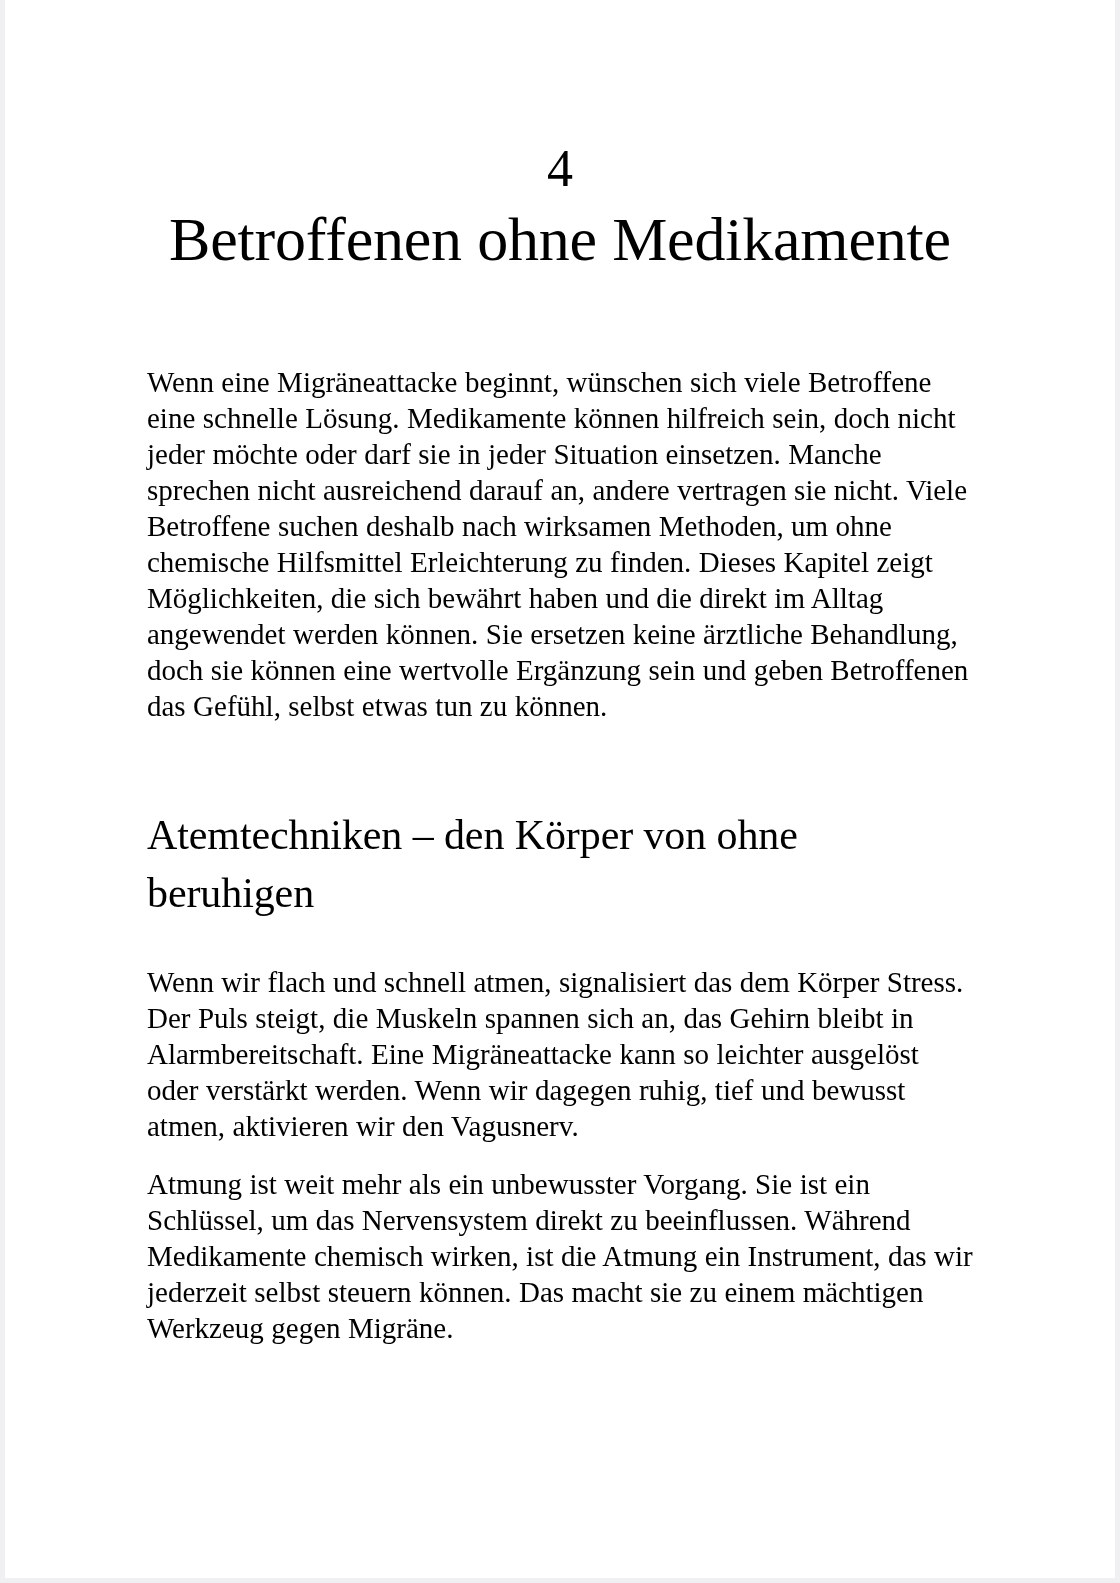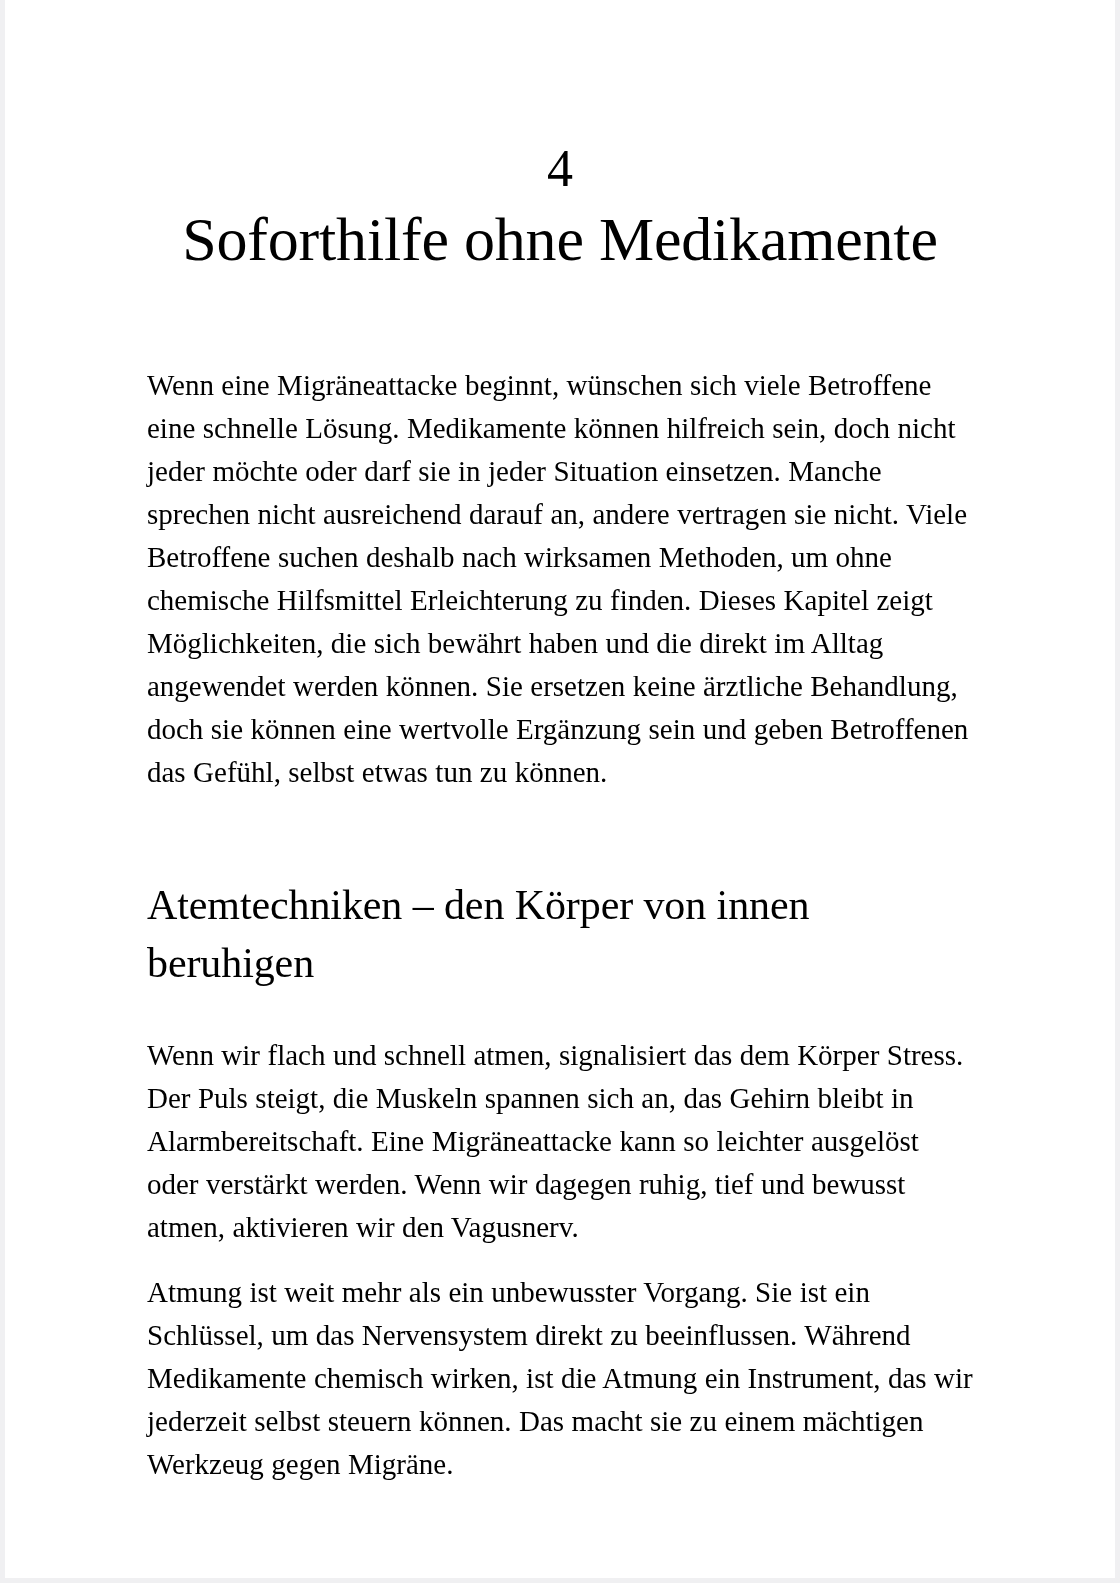--- a/index.html
+++ b/index.html
@@ -65,21 +65,21 @@
     padding-top: 4px;
   }
 
   
   .body-block {
     margin-top: 88px;
   }
 
   p.para {
     font-size: 29px;
-    line-height: 43px;
+    line-height: 36px;
     margin: 0 0 22px 0;
     text-align: left;
     word-spacing: 0.2px;
     hyphens: none;
   }
 
   p.para:last-child {
     margin-bottom: 0;
   }
 
@@ -103,29 +103,29 @@
   }
 </style>
 </head>
 <body>
 
 <div class="page">
   <div class="page-inner">
 
     <header class="chapter-head">
       <span class="chapter-number">4</span>
-      <h1 class="chapter-title">Soforthilfe ohne Medikamente</h1>
+      <h1 class="chapter-title">Betroffenen ohne Medikamente</h1>
     </header>
 
     <section class="body-block">
       <p class="para">Wenn eine Migräneattacke beginnt, wünschen sich viele Betroffene eine schnelle Lösung. Medikamente können hilfreich sein, doch nicht jeder möchte oder darf sie in jeder Situation einsetzen. Manche sprechen nicht ausreichend darauf an, andere vertragen sie nicht. Viele Betroffene suchen deshalb nach wirksamen Methoden, um ohne chemische Hilfsmittel Erleichterung zu finden. Dieses Kapitel zeigt Möglichkeiten, die sich bewährt haben und die direkt im Alltag angewendet werden können. Sie ersetzen keine ärztliche Behandlung, doch sie können eine wertvolle Ergänzung sein und geben Betroffenen das Gefühl, selbst etwas tun zu können.</p>
     </section>
 
     <section class="section-block">
-      <h2 class="section-heading">Atemtechniken – den Körper von innen beruhigen</h2>
+      <h2 class="section-heading">Atemtechniken – den Körper von ohne beruhigen</h2>
 
       <div class="section-body">
         <p class="para">Wenn wir flach und schnell atmen, signalisiert das dem Körper Stress. Der Puls steigt, die Muskeln spannen sich an, das Gehirn bleibt in Alarmbereitschaft. Eine Migräneattacke kann so leichter ausgelöst oder verstärkt werden. Wenn wir dagegen ruhig, tief und bewusst atmen, aktivieren wir den Vagusnerv.</p>
         <p class="para">Atmung ist weit mehr als ein unbewusster Vorgang. Sie ist ein Schlüssel, um das Nervensystem direkt zu beeinflussen. Während Medikamente chemisch wirken, ist die Atmung ein Instrument, das wir jederzeit selbst steuern können. Das macht sie zu einem mächtigen Werkzeug gegen Migräne.</p>
       </div>
     </section>
 
   </div>
 </div>
 

